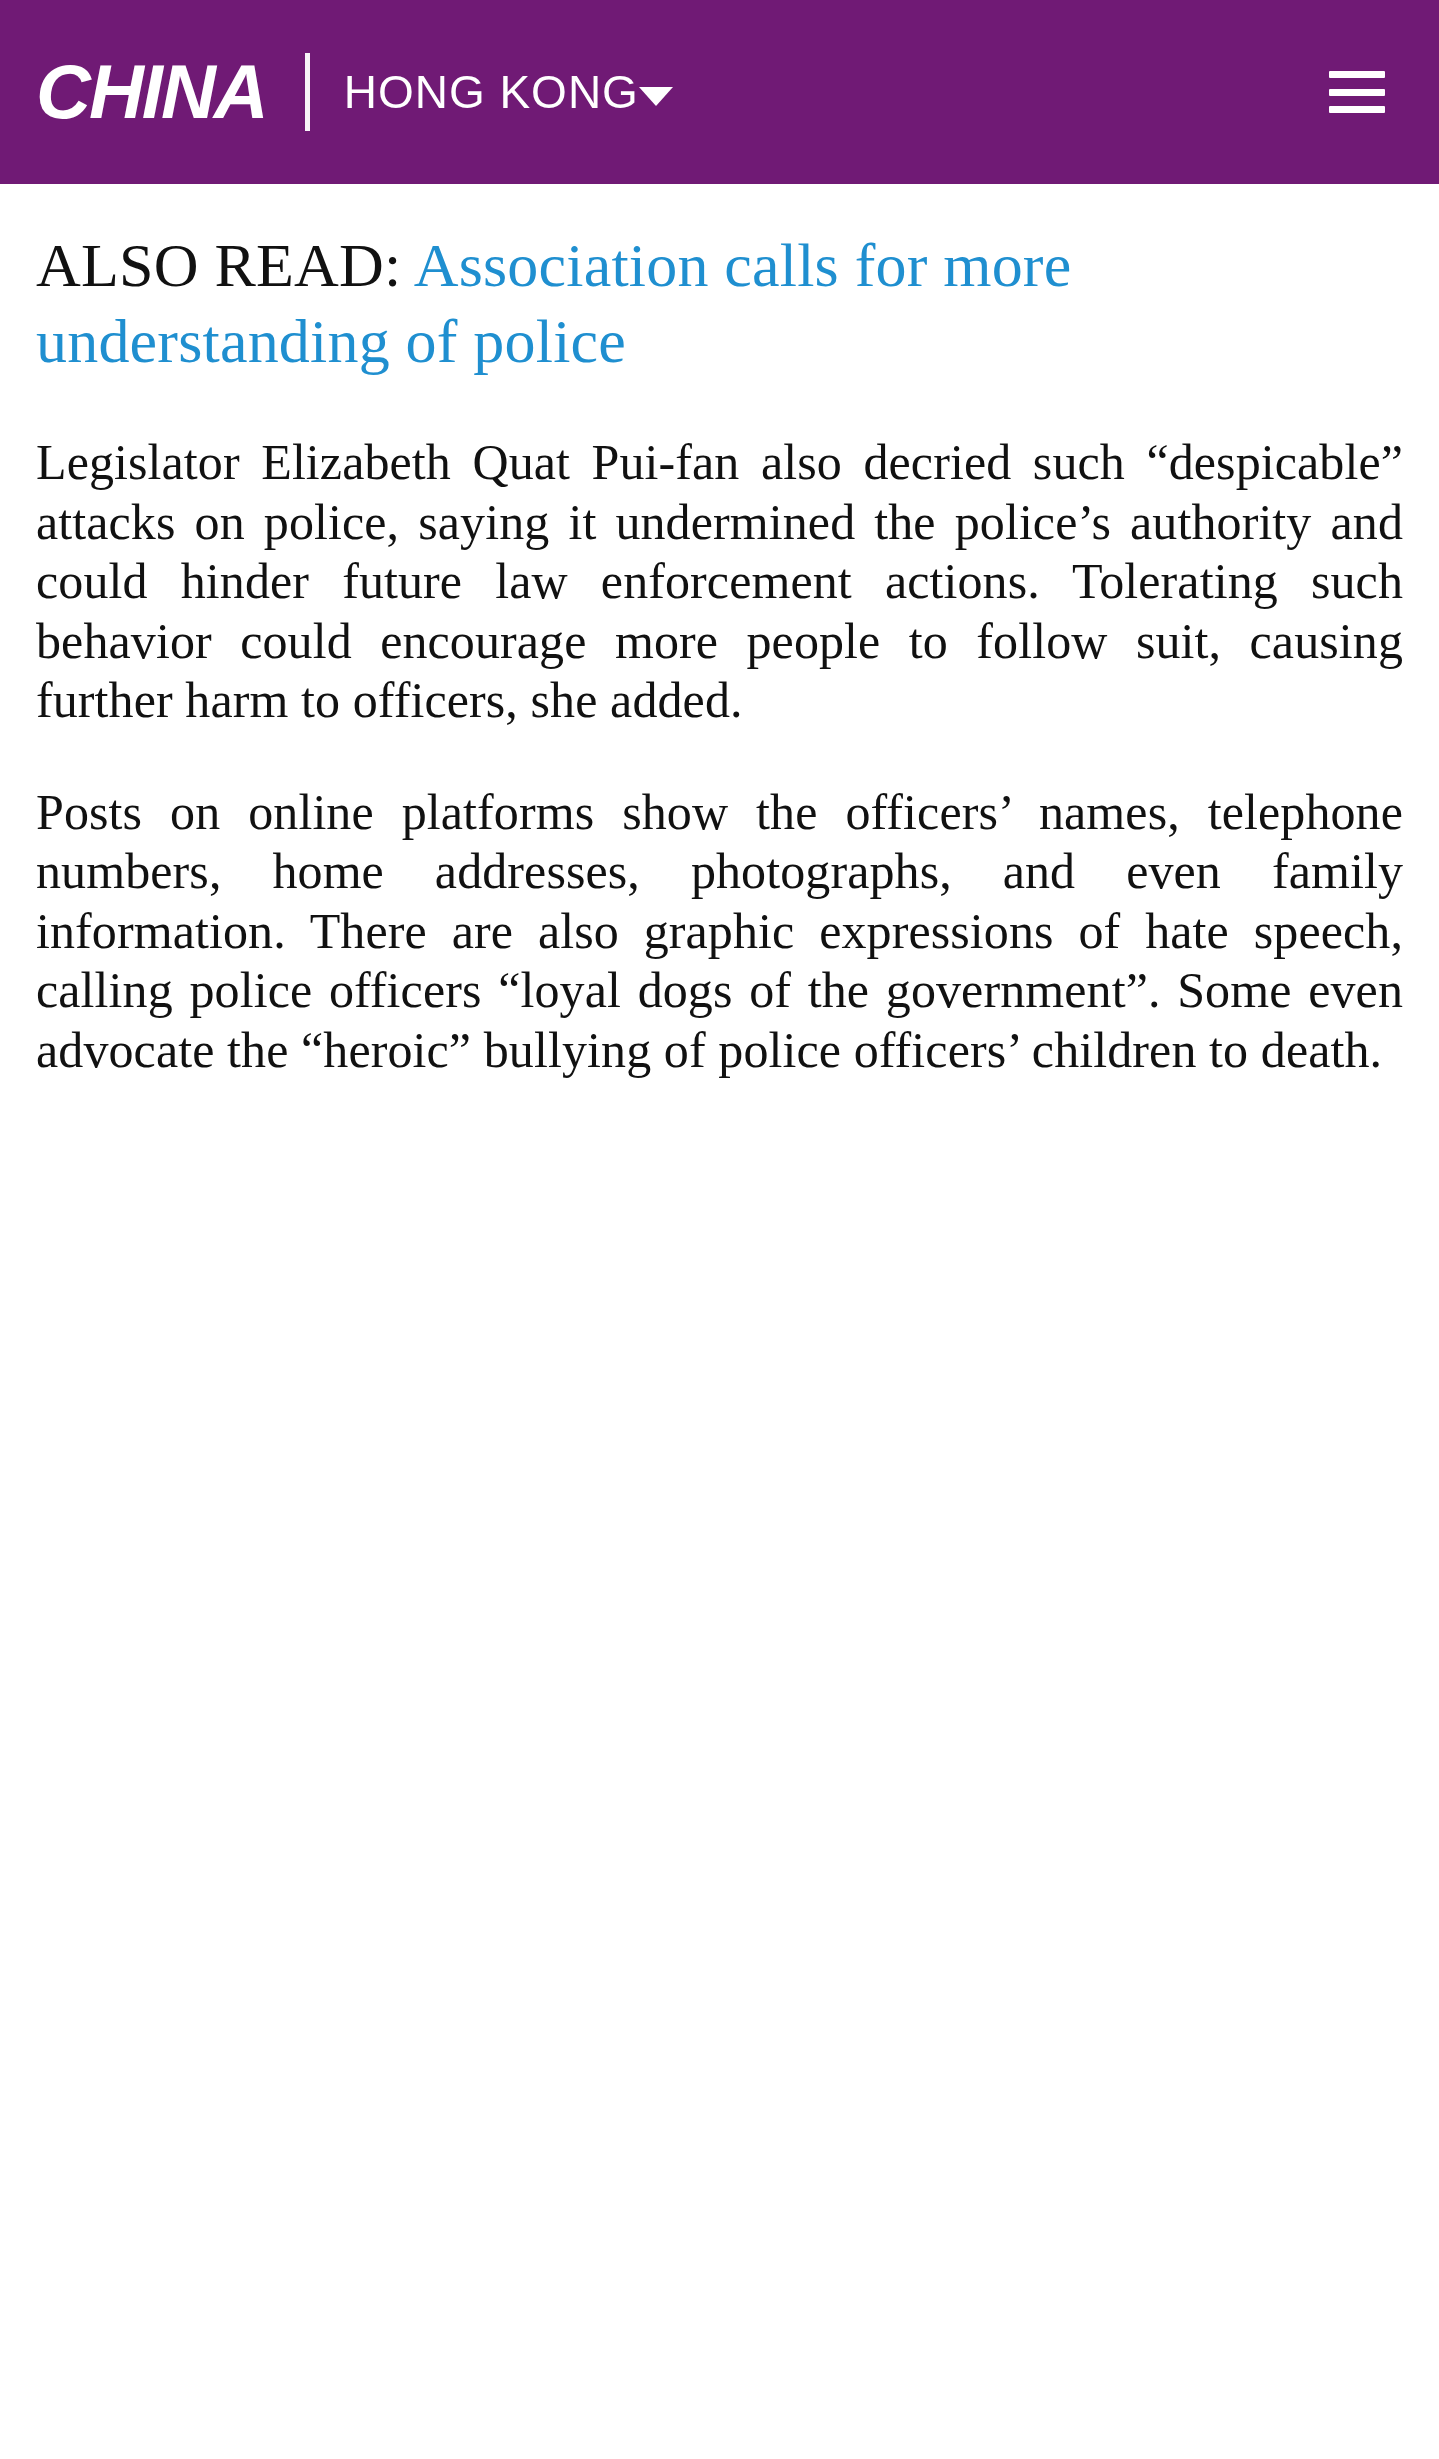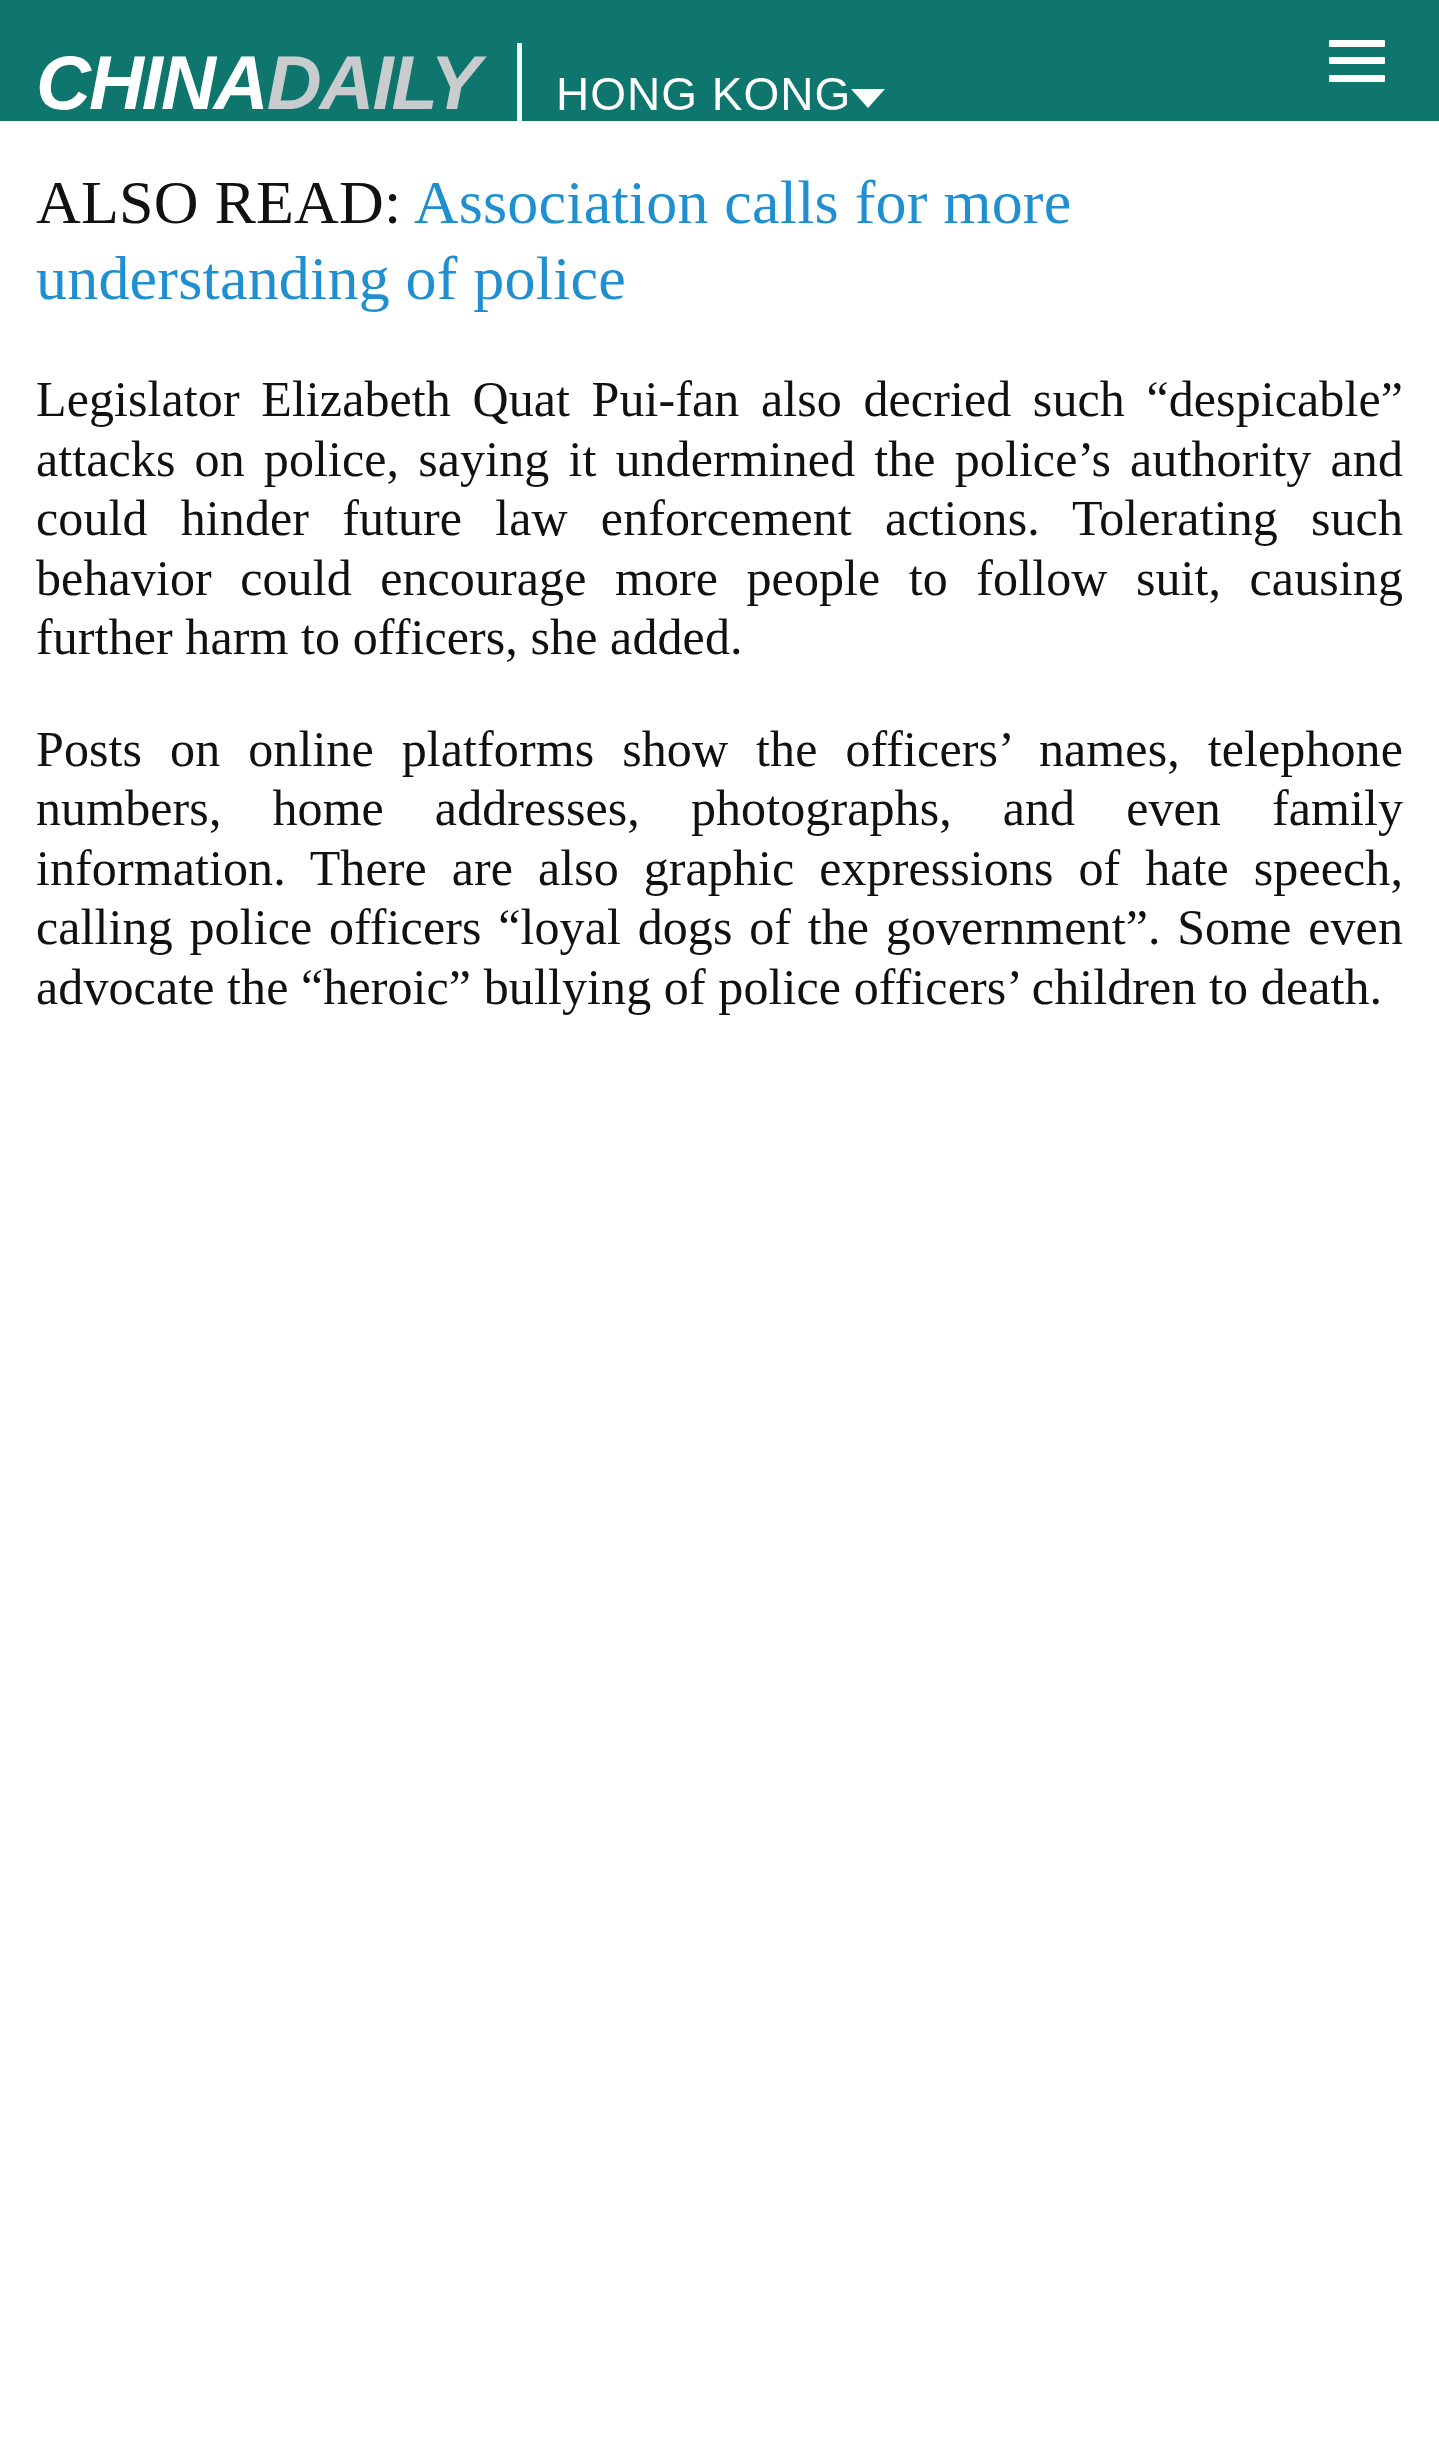--- a/index.html
+++ b/index.html
@@ -9,24 +9,24 @@
     width: 1439px;
     background: #ffffff;
   }
   body {
     font-family: "Liberation Serif", serif;
     color: #111111;
   }
 
   
   .site-header {
-    background: #0f766e;
-    height: 121px;
+    background: #701a75;
+    height: 184px;
     display: flex;
-    align-items: flex-end;
+    align-items: center;
     padding: 0 36px;
     position: relative;
   }
   .logo {
     display: flex;
     align-items: center;
     font-family: "Liberation Sans", sans-serif;
     font-weight: bold;
     font-style: italic;
     letter-spacing: -2px;
@@ -111,21 +111,20 @@
     letter-spacing: .1px;
   }
   .para:last-child { margin-bottom: 0; }
 </style>
 </head>
 <body>
 
 <header class="site-header">
   <div class="logo">
     <span class="logo-china">CHINA</span>
-    <span class="logo-daily">DAILY</span>
   </div>
   <div class="divider-bar"></div>
   <div class="edition">
     <span>HONG KONG</span>
     <span class="caret-down"></span>
   </div>
   <div class="hamburger">
     <span></span>
     <span></span>
     <span></span>

